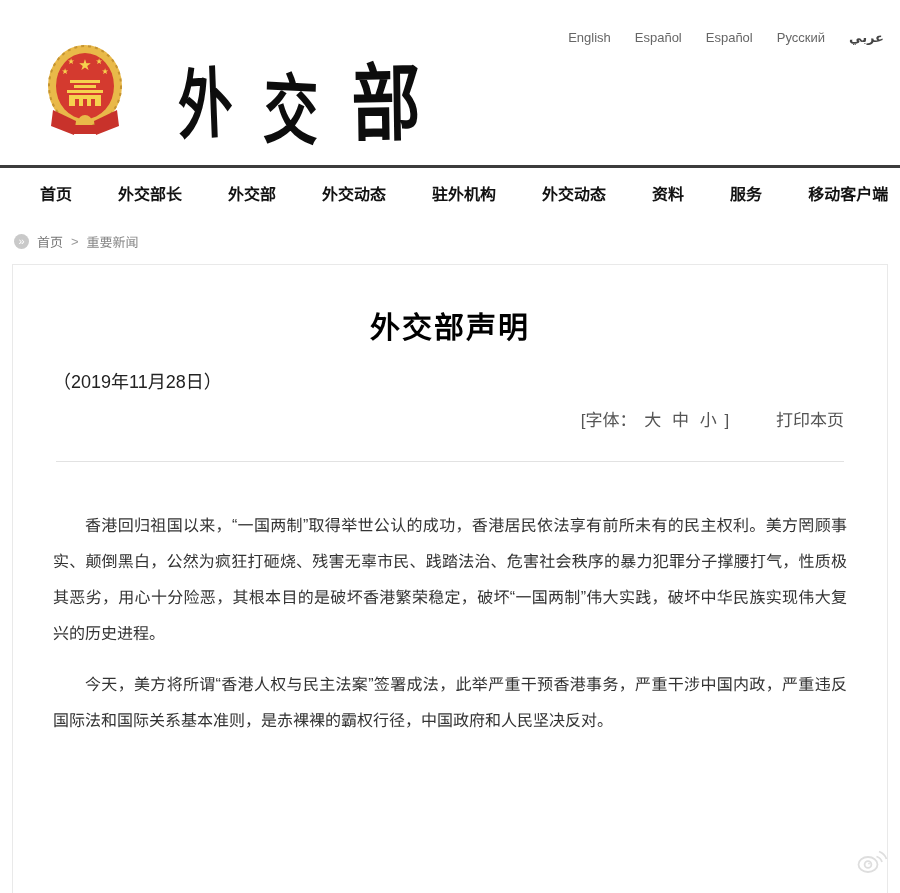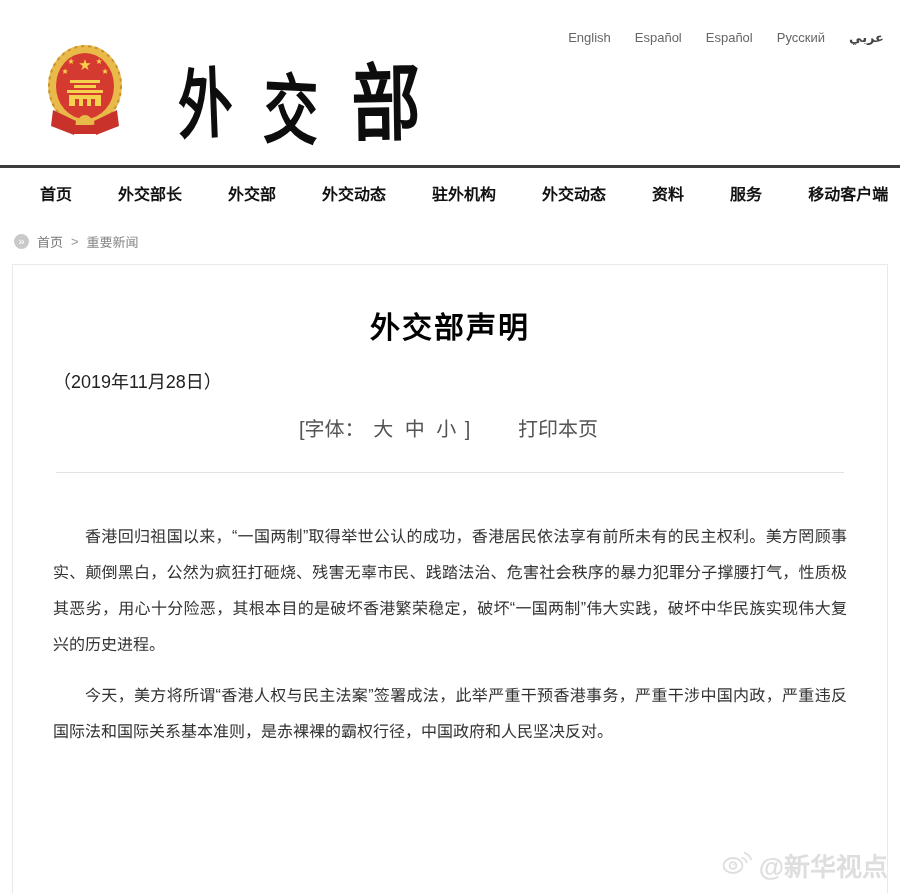--- a/index.html
+++ b/index.html
@@ -37,21 +37,21 @@
                 flex:0 0 auto; }
   .breadcrumb a { color:#777; text-decoration:none; cursor:pointer; }
   .breadcrumb .sep { color:#999; }
   
   .card { margin:3px 12px 0; border:1px solid #e9e9e9; background:#fff;
           padding:38px 40px 80px; height:660px; position:relative; }
   .title { text-align:center; font-size:30px; font-weight:600; color:#000;
            letter-spacing:2px; }
   .subtitle { text-align:left; font-size:18px; color:#222; margin-top:20px; }
   .date { text-align:center; font-size:14px; color:#999; margin-top:13px; }
-  .controls { text-align:center; font-size:20px; color:#555; margin-top:20px; }
+  .controls { text-align:right; font-size:17px; color:#555; margin-top:13px; }
   .controls .lbl { color:#555; }
   .controls a { color:#555; text-decoration:none; cursor:pointer; margin:0 3px; }
   .controls .print { margin-left:42px; }
   .divider { border-top:1px solid #e2e2e2; margin:30px 3px 0; }
   .bodytext { margin-top:46px; font-size:16px; line-height:36px; color:#333;
               text-align:justify; }
   .bodytext p { text-indent:2em; margin:0 0 15px; }
   
   .watermark { position:absolute; top:846px; right:12px; display:flex;
                align-items:center; gap:6px; color:#dedede; font-size:26px;
@@ -142,14 +142,13 @@
 <div class="watermark">
   <span>
     <svg width="32" height="28" viewBox="0 0 32 28" fill="none" stroke="#dedede" stroke-width="1.8" xmlns="http://www.w3.org/2000/svg">
       <ellipse cx="12" cy="18.5" rx="9.5" ry="7.5"></ellipse>
       <circle cx="12" cy="18.5" r="3.4"></circle>
       <circle cx="13" cy="17.6" r="0.9" fill="#dedede" stroke="none"></circle>
       <path d="M20.5 10.5 a8 8 0 0 1 5.5 5.5"></path>
       <path d="M23 5.5 a12.5 12.5 0 0 1 7.5 7.5"></path>
     </svg>
   </span>
-  <span>@新华视点</span>
 </div>
 
 </body></html>

